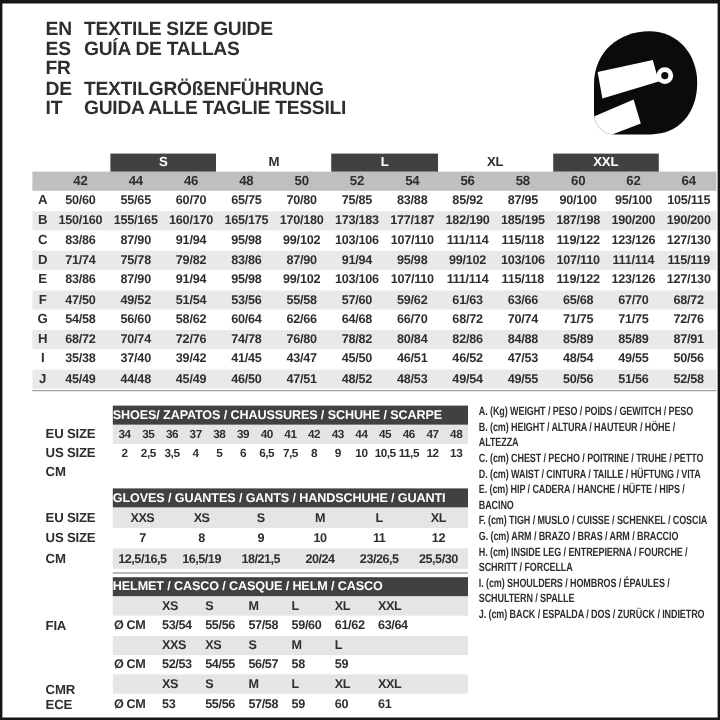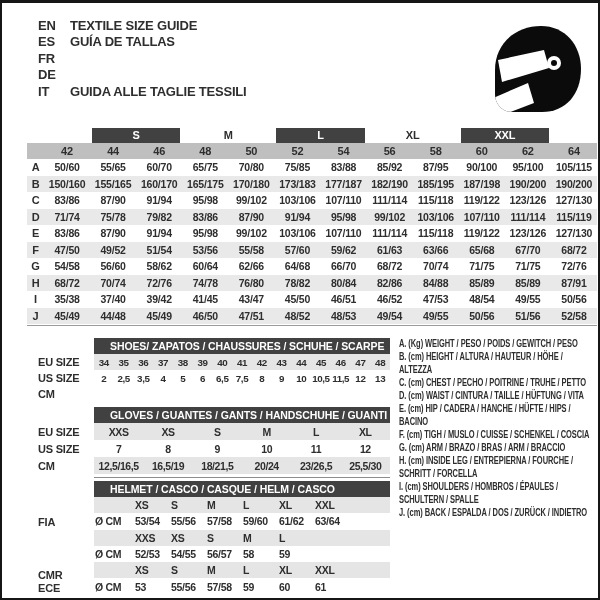--- a/index.html
+++ b/index.html
@@ -4,39 +4,39 @@
 <style>
   html,body{margin:0;padding:0;background:#fff;}
   .frame{
     position:relative;width:600px;height:600px;box-sizing:border-box;
     background:#fff;border:2px solid #161616;border-top-width:3px;
     font-family:"Liberation Sans","DejaVu Sans",sans-serif;
     font-weight:700;color:#2e2e2e;letter-spacing:-0.2px;overflow:hidden;
   }
   
   .lang-block{position:absolute;left:36px;top:14px;}
-  .lang-row{display:flex;height:16.5px;align-items:center;font-size:13px;}
+  .lang-row{display:flex;height:16.5px;align-items:center;font-size:16px;}
   .lang-code{width:32px;}
   
   .helmet-icon{position:absolute;left:484px;top:20px;width:100px;height:92px;}
   
   .main-table{position:absolute;left:25px;top:124px;width:570px;}
   .mt-grid{display:grid;grid-template-columns:17px repeat(12,1fr);align-items:center;}
   .mt-group-row{height:16px;}
   .group-bar{height:15px;margin:0 2px;display:flex;align-items:center;justify-content:center;font-size:11px;}
   .group-bar.dark{background:#414141;color:#fff;}
   .mt-sizes-row{height:16px;background:#bfbfbf;}
   .mt-row{height:16.5px;font-size:10.5px;}
   .mt-row.shaded{background:#e9e9e9;}
   .mt-cell{text-align:center;white-space:nowrap;}
   .mt-letter{text-align:center;font-size:11px;}
   .mt-size{text-align:center;font-size:11px;}
   .hr-main{position:absolute;left:25px;top:322px;width:570px;height:1px;background:#9a9a9a;}
   
-  .stitle{height:16px;background:#414141;color:#fff;font-size:10.5px;display:flex;align-items:center;padding-left:16px;letter-spacing:-0.1px;}
+  .stitle{height:16px;background:#414141;color:#fff;font-size:10.5px;display:flex;align-items:center;padding-left:0;letter-spacing:-0.1px;}
   .srow{display:grid;align-items:center;white-space:nowrap;}
   .srow.shaded{background:#e5e5e5;}
   .scell{text-align:center;font-size:9.8px;letter-spacing:-0.4px;}
   .side-label{font-size:11px;}
   
   .shoes-table{position:absolute;left:92px;top:335px;width:296px;}
   .shoes-table .srow{height:16px;grid-template-columns:repeat(15,1fr);}
   .shoes-labels{position:absolute;left:36px;top:351px;}
   .shoes-labels div{height:16px;display:flex;align-items:center;}
   
@@ -67,20 +67,21 @@
       </div>
       <div class="lang-row">
         <span class="lang-code">ES</span>
         <span class="lang-title">GUÍA DE TALLAS</span>
       </div>
       <div class="lang-row">
         <span class="lang-code">FR</span>
       </div>
       <div class="lang-row">
         <span class="lang-code">DE</span>
+        <span class="lang-title">TEXTILGRÖßENFÜHRUNG</span>
       </div>
       <div class="lang-row">
         <span class="lang-code">IT</span>
         <span class="lang-title">GUIDA ALLE TAGLIE TESSILI</span>
       </div>
     </div>
 
   <svg class="helmet-icon" viewBox="0 0 100 92">
     <defs>
         <clipPath id="hc">

